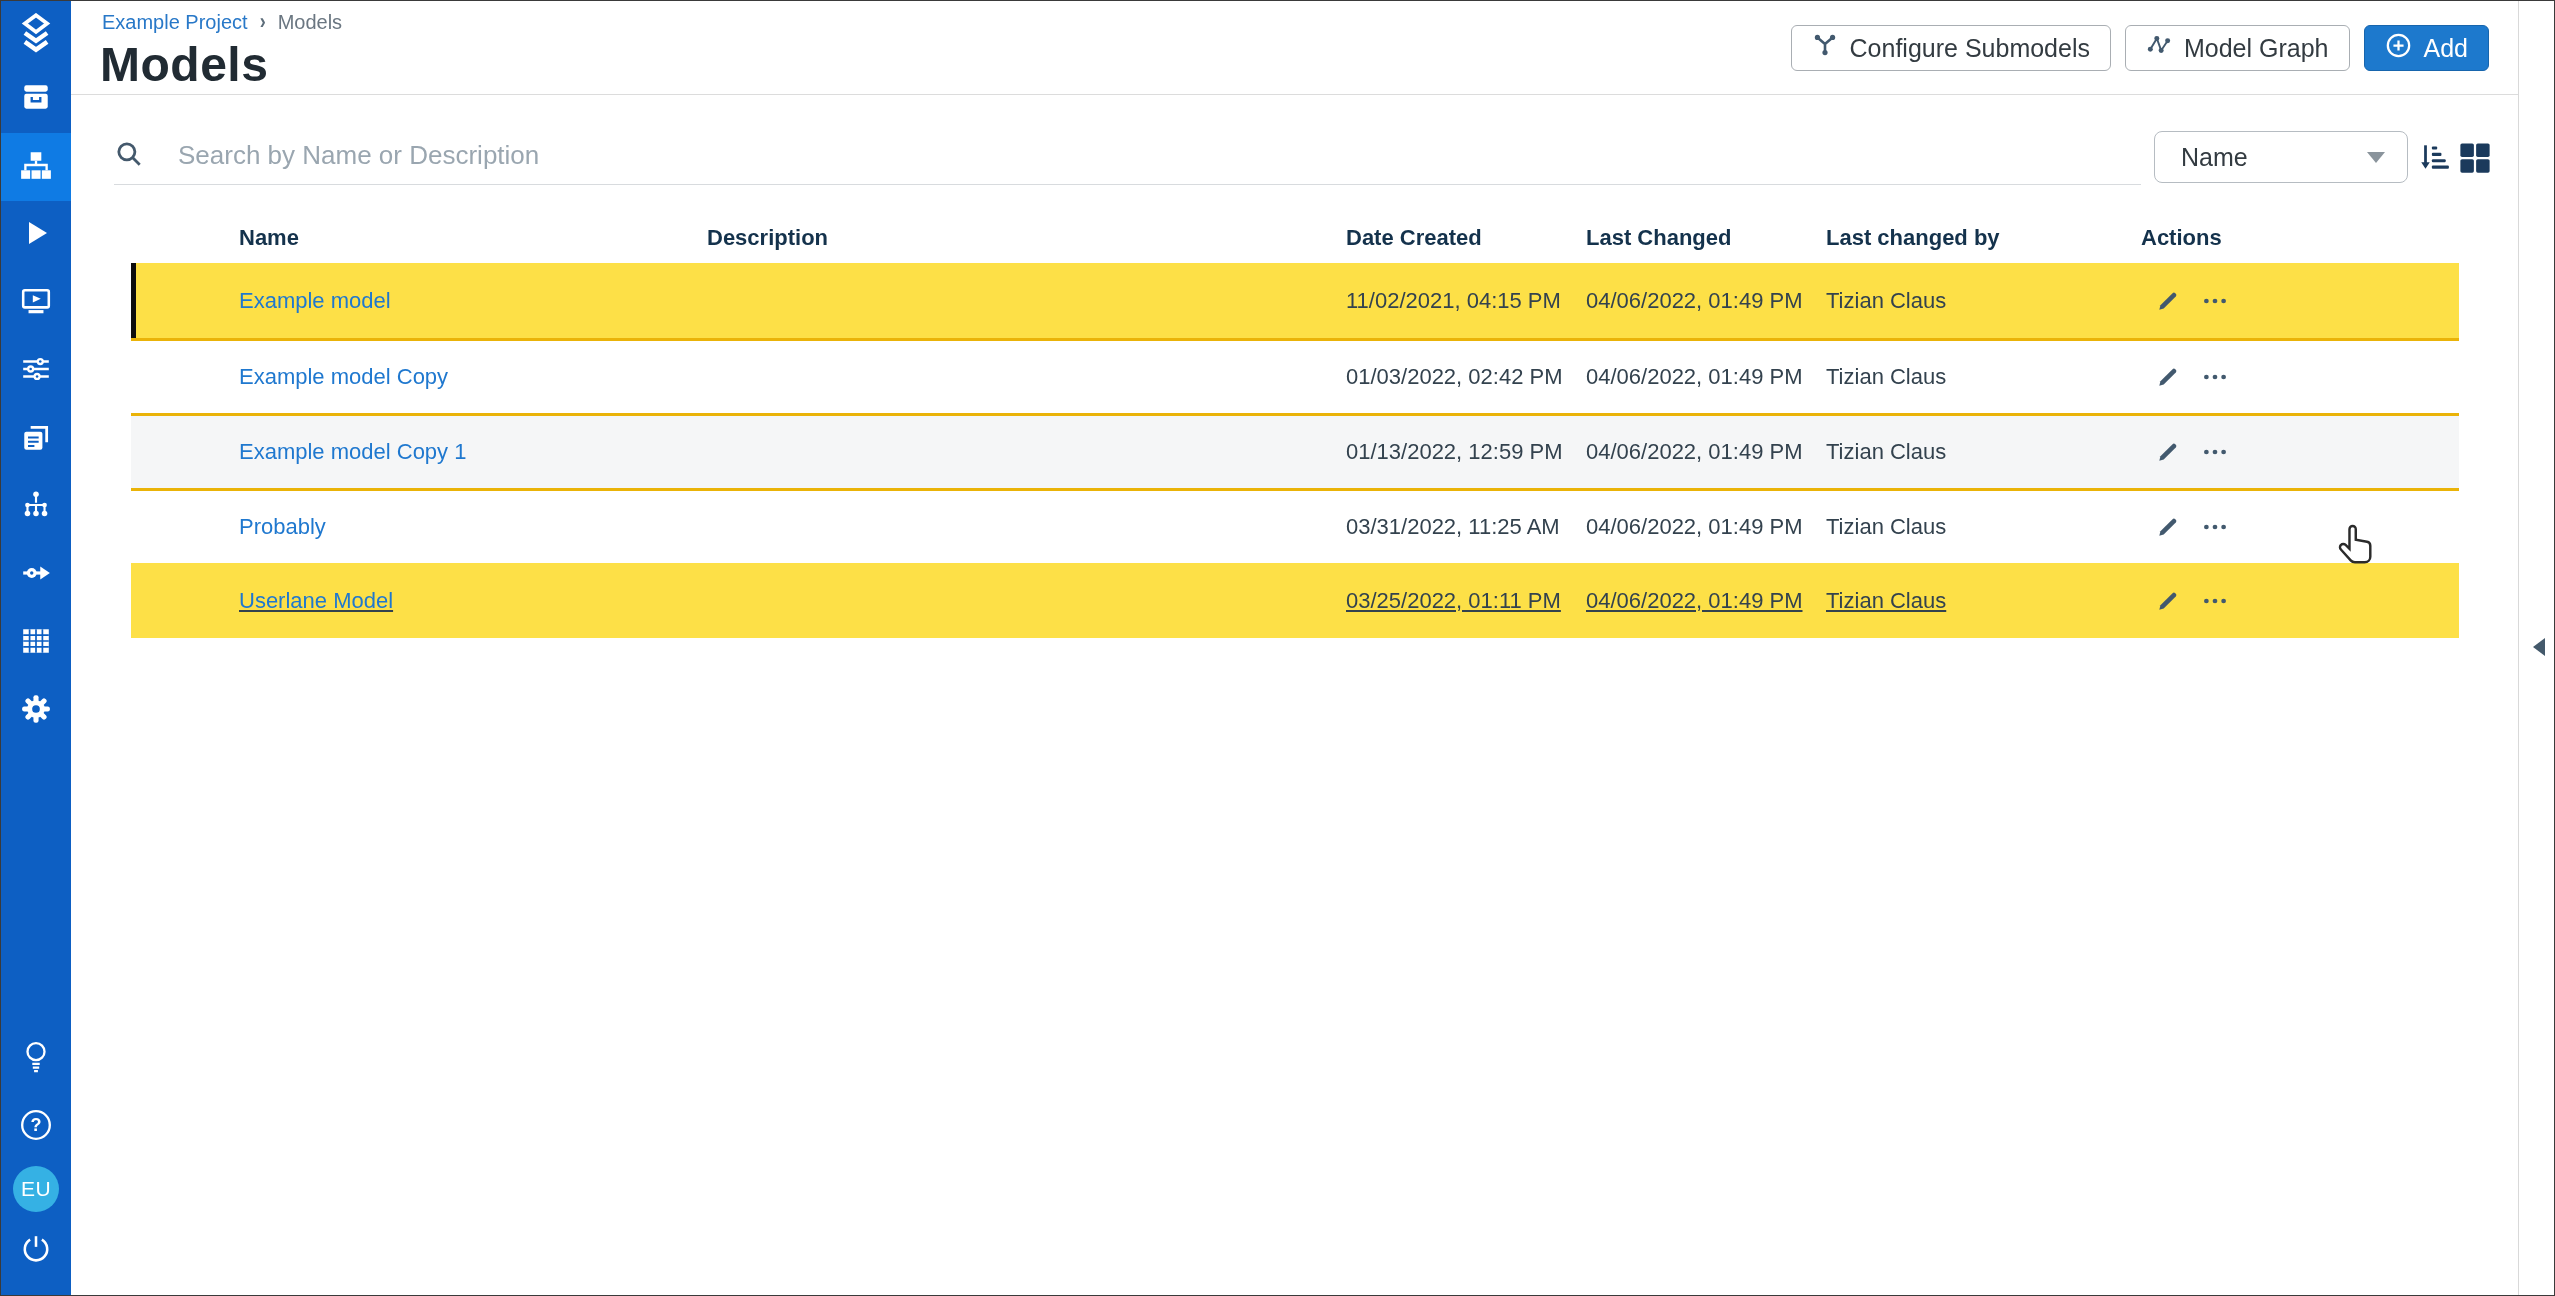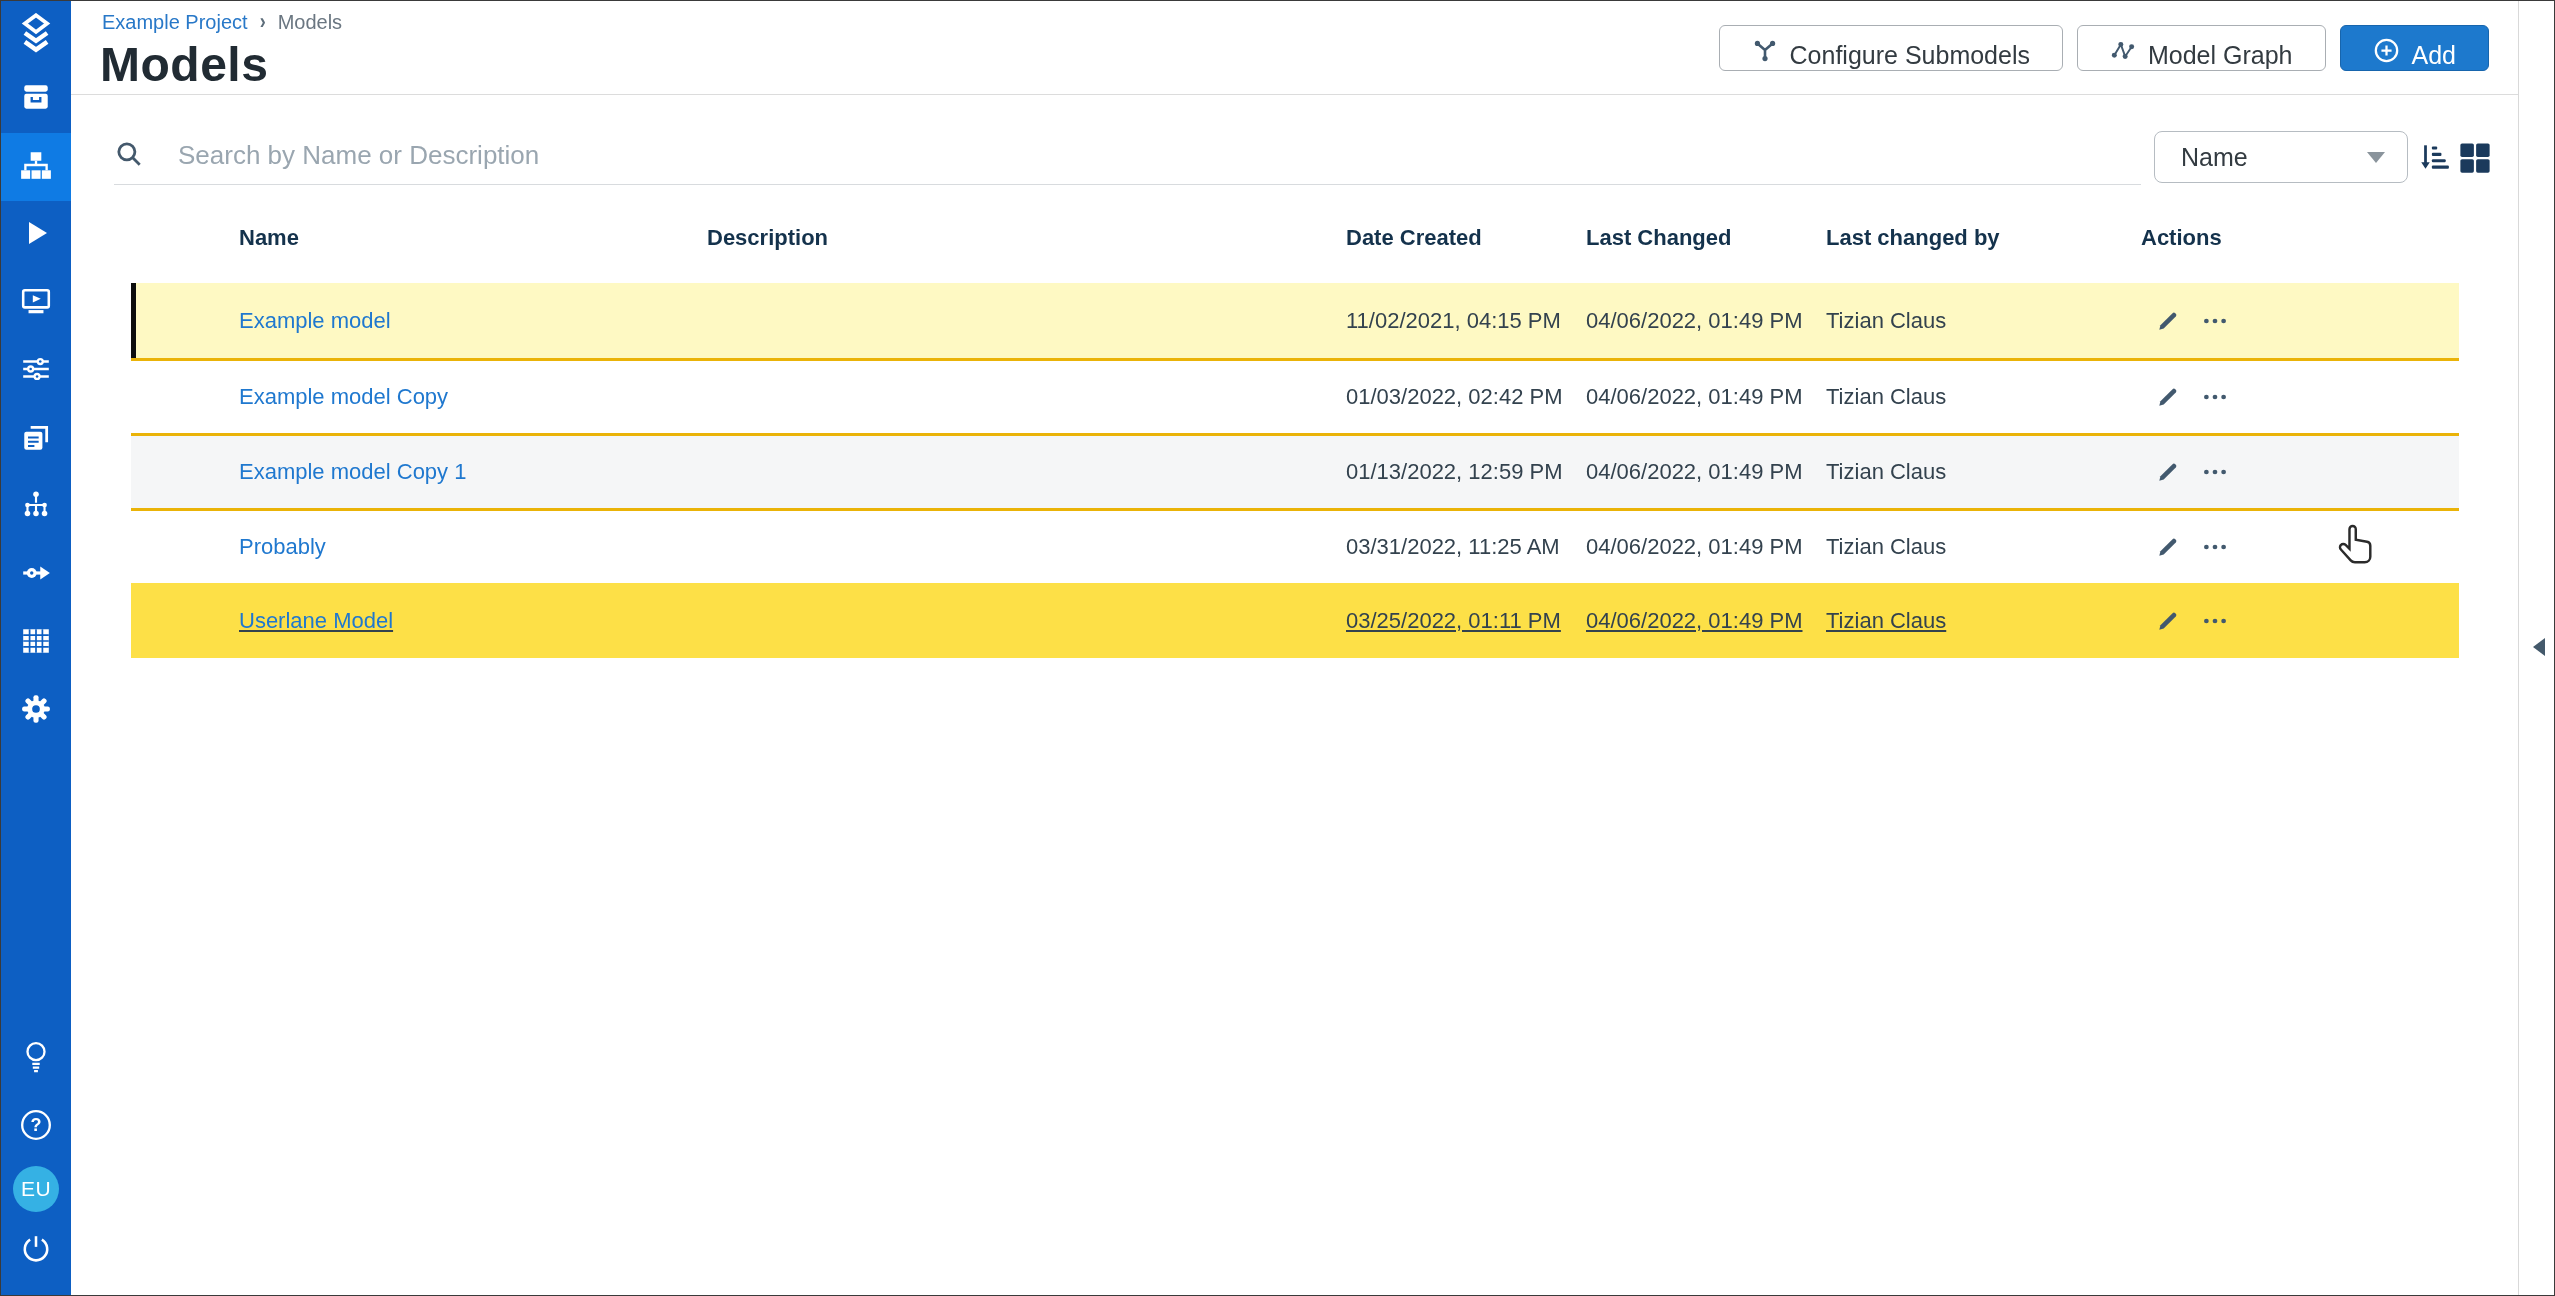--- a/index.html
+++ b/index.html
@@ -47,21 +47,21 @@
   .breadcrumb { position:absolute; left:31px; top:10px; font-size:20px; display:flex; align-items:center; gap:12px; }
   .breadcrumb a { color:#2878c8; text-decoration:none; cursor:pointer; }
   .crumb-sep { color:#5d6d7a; font-size:18px; font-weight:bold; transform:scaleY(1.2); }
   .crumb-current { color:#6a7681; }
 
   .page-title { position:absolute; left:29px; top:36px; font-size:48px; color:#212b33; letter-spacing:.5px; }
 
   .top-actions { position:absolute; top:24px; right:31px; display:flex; gap:14px; }
   .btn {
     height:46px; border:1px solid #a9aeb3; border-radius:6px; background:#fff;
-    display:flex; align-items:flex-end; gap:12px; padding:0 32px;
+    display:flex; align-items:center; gap:12px; padding:0 20px;
     font-size:25px; color:#333b41; cursor:pointer; white-space:nowrap;
   }
   .btn-primary { background:#1d79cd; border-color:#1765ad; color:#fff; }
 
   .header-divider { position:absolute; left:0; right:0; top:93px; border-top:1px solid #dcdcdc; }
 
   
   .search-wrap { position:absolute; left:43px; top:126px; width:2027px; height:58px; border-bottom:1px solid #d8dbde; display:flex; align-items:center; gap:18px; }
   .search-input {
     border:none; outline:none; flex:1; font-size:26px; color:#3a4a57;
@@ -88,21 +88,21 @@
   .t-head, .t-row {
     display:grid;
     grid-template-columns:108px 468px 639px 240px 240px 315px 1fr;
     align-items:center;
   }
   .t-head { height:50px; font-weight:bold; font-size:22px; color:#14324c; }
   .t-row { height:75px; font-size:22px; color:#33424e; position:relative; }
   .t-row + .t-row { border-top:3px solid #eab308; }
   .t-row.striped { background:#f5f6f7; }
   .t-row.striped-dark { background:#fde047; border-top:none;text-decoration:underline; }
-  .t-row.selected { background:#fef9c3; border-top:none;margin-top:20px; }
+  .t-row.selected { background:#fde047; border-top:none; }
   .t-row.selected::before {
     content:""; position:absolute; left:0; top:0; bottom:0; width:5px; background:#0d0d0d;
   }
   .t-row a.name-link { color:#1f78cf; text-decoration:none; cursor:pointer; }
   .cell-actions { display:flex; align-items:center; gap:20px; padding-left:14px; }
   .icon-btn { cursor:pointer; display:inline-flex; }
 
   
   .cursor { position:absolute; left:2265px; top:520px; z-index:20; pointer-events:none; }
 </style>

